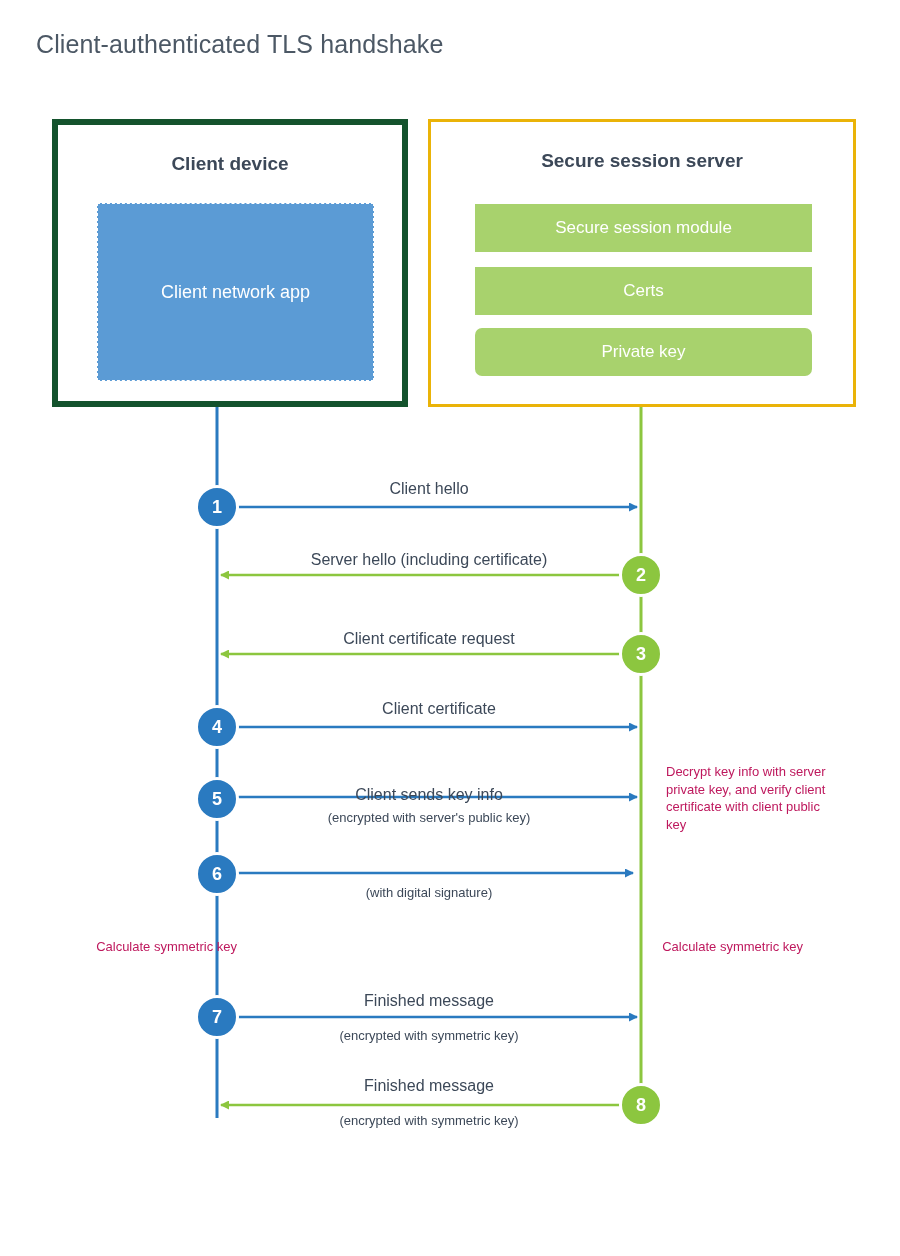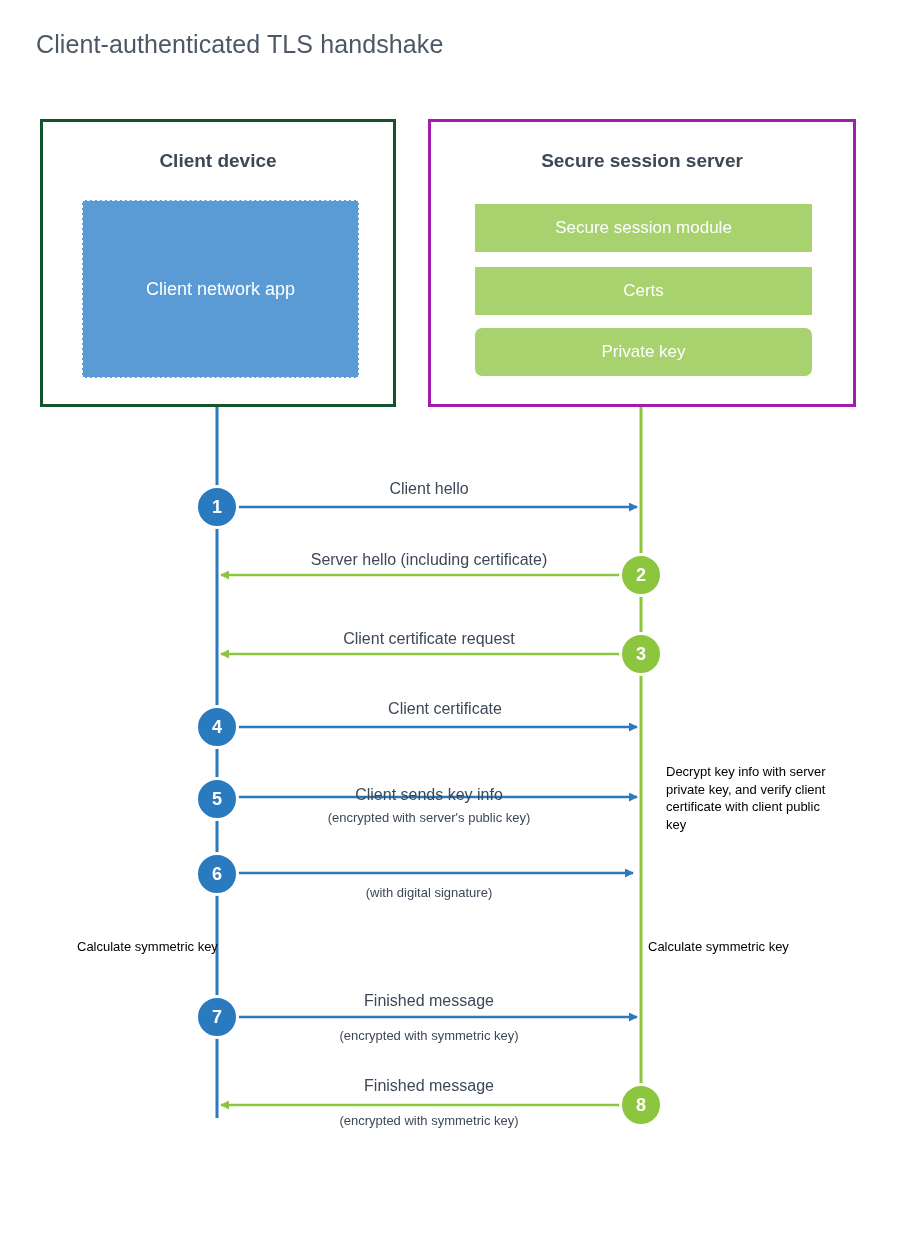--- a/index.html
+++ b/index.html
@@ -33,32 +33,32 @@
     letter-spacing: 0.1px;
   }
 
   
   .party-box {
     position: absolute;
     background: #ffffff;
     box-sizing: border-box;
   }
   .client-box {
-    left: 40px;
+    left: 52px;
     top: 119px;
     width: 356px;
     height: 288px;
-    border: 3px solid #14532d;
+    border: 6px solid #14532d;
   }
   .server-box {
     left: 428px;
     top: 119px;
     width: 428px;
     height: 288px;
-    border: 3px solid #a21caf;
+    border: 3px solid #eab308;
   }
   .party-title {
     position: absolute;
     left: 0;
     right: 0;
     top: 28px;
     text-align: center;
     font-size: 19px;
     font-weight: bold;
     color: #3c4858;
@@ -126,24 +126,24 @@
   .msg-sub {
     position: absolute;
     text-align: center;
     font-size: 13px;
     color: #3c4858;
     white-space: nowrap;
   }
   .side-note {
     position: absolute;
     font-size: 13px;
-    color: #000000;
+    color: #be185d;
     line-height: 1.35;
   }
-  .side-note.center { text-align: left; }
+  .side-note.center { text-align: right; }
 </style>
 </head>
 <body>
 
 <div id="canvas">
 
   <svg width="900" height="1256" style="position:absolute;left:0;top:0;">
     <defs>
       <marker id="arrow-blue" markerWidth="9" markerHeight="9" refX="8" refY="4.5" orient="auto" markerUnits="userSpaceOnUse">
         <path d="M0,0 L9,4.5 L0,9 z" fill="#2a7ac0"></path>
@@ -190,21 +190,21 @@
   <div class="step-circle step-blue" style="left:195px; top:485px;">1</div>
   <div class="msg-label" style="left:229px; top:480px; width:400px;">Client hello</div>
 
   <div class="step-circle step-green" style="left:619px; top:553px;">2</div>
   <div class="msg-label" style="left:229px; top:551px; width:400px;">Server hello (including certificate)</div>
 
   <div class="step-circle step-green" style="left:619px; top:632px;">3</div>
   <div class="msg-label" style="left:229px; top:630px; width:400px;">Client certificate request</div>
 
   <div class="step-circle step-blue" style="left:195px; top:705px;">4</div>
-  <div class="msg-label" style="left:245px; top:700px; width:400px;">Client certificate</div>
+  <div class="msg-label" style="left:239px; top:700px; width:400px;">Client certificate</div>
 
   <div class="step-circle step-blue" style="left:195px; top:777px;">5</div>
   <div class="msg-label" style="left:229px; top:774px; width:400px;margin-top:12px;">Client sends key info</div>
   <div class="msg-sub" style="left:229px; top:810px; width:400px;">(encrypted with server's public key)</div>
 
   <div class="step-circle step-blue" style="left:195px; top:852px;">6</div>
   <div class="msg-sub" style="left:229px; top:885px; width:400px;">(with digital signature)</div>
 
   <div class="step-circle step-blue" style="left:195px; top:995px;">7</div>
   <div class="msg-label" style="left:229px; top:992px; width:400px;">Finished message</div>

